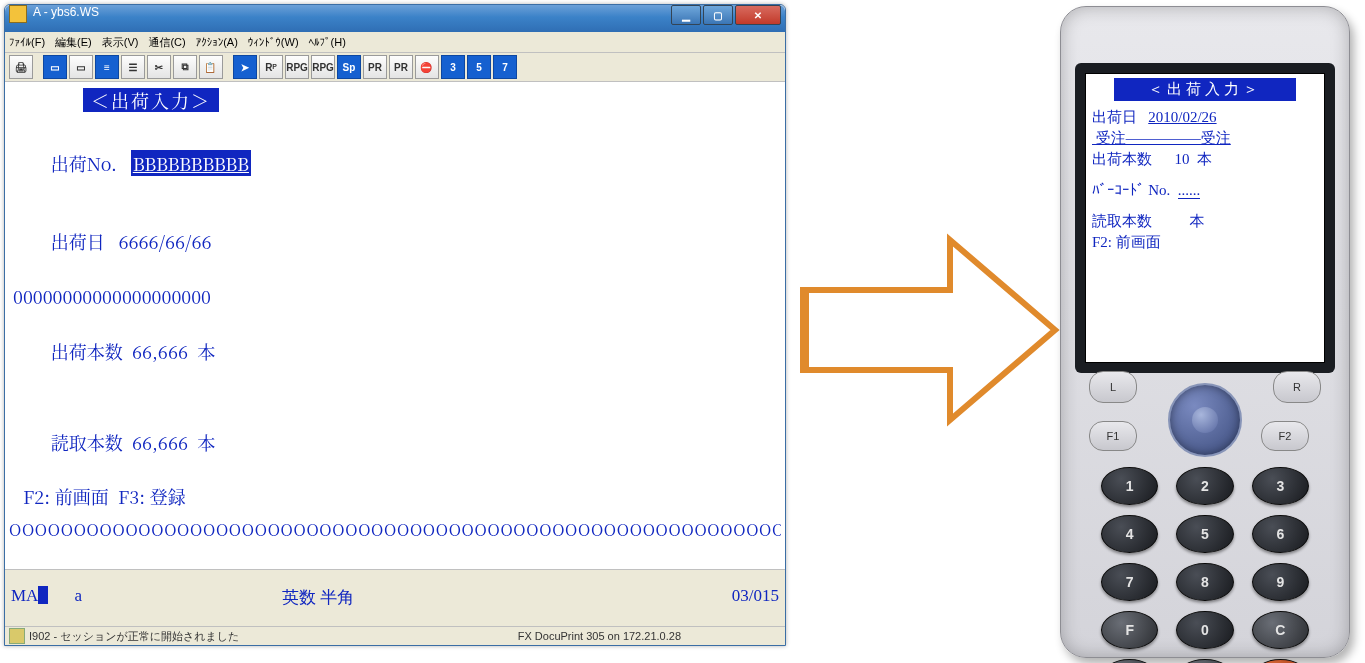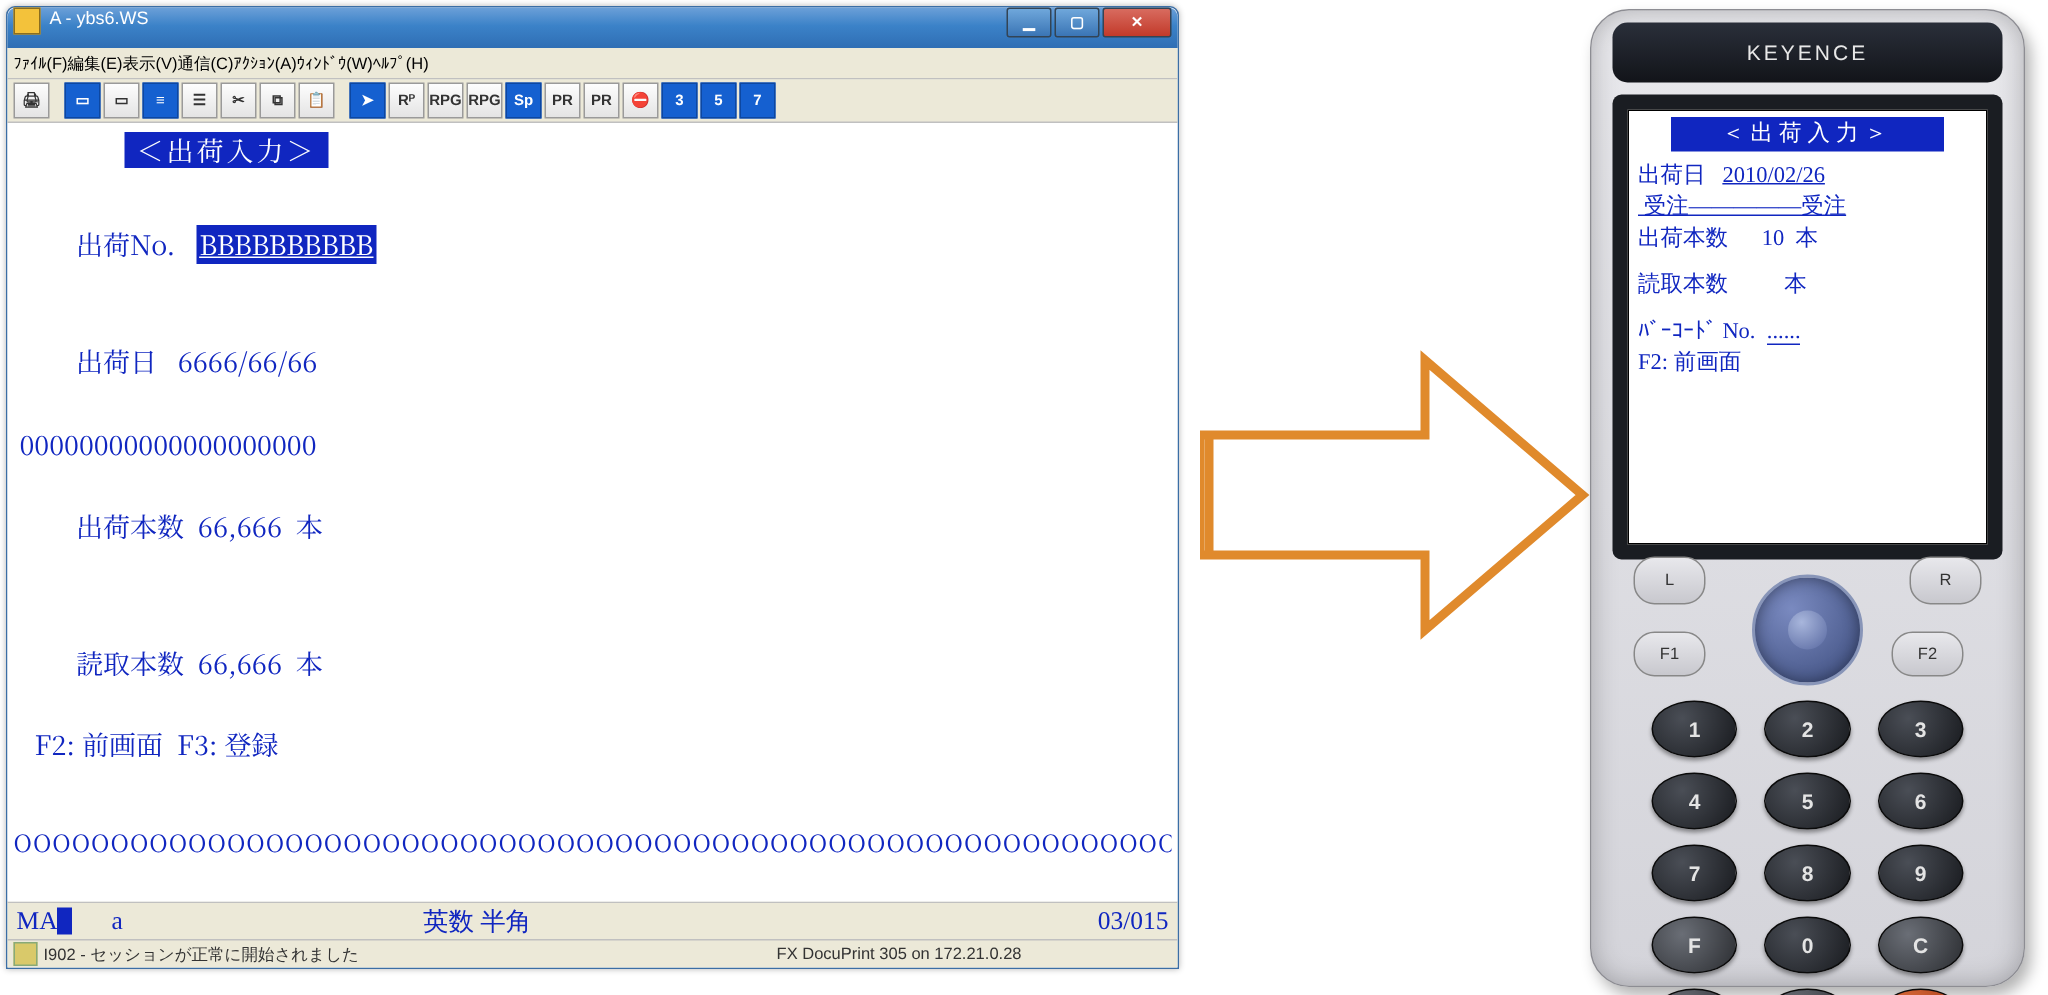--- a/index.html
+++ b/index.html
@@ -4,35 +4,35 @@
 <style>
   html,body{margin:0;padding:0;width:1365px;height:663px;font-family:"MS PGothic","Meiryo",sans-serif;background:#fff;overflow:hidden}
   
   .emu-window{position:absolute;left:4px;top:4px;width:780px;height:640px;border:1px solid #3b6ea5;border-top-left-radius:6px;border-top-right-radius:6px;background:#fff;display:flex;flex-direction:column;box-shadow:0 0 4px rgba(0,0,0,.3)}
   .titlebar{height:27px;background:linear-gradient(#6ca0d8,#3b82c8 45%,#2f6eb4);border-top-left-radius:6px;border-top-right-radius:6px;display:flex;color:#fff;font-size:12px;padding:0 4px}
   .titlebar .ticon{width:16px;height:16px;background:#f3c23b;border:1px solid #8a6d1f;margin-right:6px}
   .titlebar-buttons{margin-left:auto;display:flex;gap:2px}
   .tb-btn{width:28px;height:18px;border:1px solid #345;border-radius:2px;display:flex;align-items:center;justify-content:center;font-size:10px;font-weight:bold;color:#fff}
   .tb-min,.tb-max{background:linear-gradient(#6fa7db,#3a75b5)}
   .tb-close{background:linear-gradient(#d86b5f,#c23a2a);width:44px}
-  .menubar{height:20px;background:#ece9d8;border-bottom:1px solid #c0c0c0;display:flex;align-items:center;font-size:11px;padding-left:4px;color:#000}
+  .menubar{height:20px;background:#ece9d8;border-bottom:1px solid #c0c0c0;display:flex;align-items:center;font-size:11px;gap:10px;padding-left:4px;color:#000}
   .toolbar{height:28px;background:#ece9d8;border-bottom:1px solid #c0c0c0;display:flex;align-items:center;gap:2px;padding:0 4px}
   .tbtn{width:22px;height:22px;border:1px solid #9a9a9a;background:linear-gradient(#fdfdfd,#e4e4e4);display:flex;align-items:center;justify-content:center;font-size:10px;font-weight:bold;color:#333}
   .tbtn.blue{background:#1560d0;color:#fff;border-color:#0d47a1}
   .tsep{width:6px}
   
   .term{flex:1;background:#fff;padding:6px 18px;font-family:"MS Mincho","Noto Serif CJK JP",serif;font-size:18px;color:#1026c0;line-height:1.35;position:relative;overflow:hidden}
   .hdr{display:inline-block;background:#1026c0;color:#fff;padding:0 8px;margin-left:60px;letter-spacing:2px}
   .row{margin-top:6px;white-space:pre}
   .row.first{margin-top:14px}
   .inv{background:#1026c0;color:#fff;padding:0 2px;text-decoration:underline}
   .und{text-decoration:underline}
   .longrow{position:absolute;left:4px;right:4px;bottom:28px;font-size:16px;letter-spacing:.5px;white-space:nowrap;overflow:hidden}
   
-  .statusA{height:24px;background:#ece9d8;border-top:1px solid #c0c0c0;display:flex;align-items:center;font-family:"MS Mincho",serif;font-size:17px;color:#1026c0;padding:0 6px}
+  .statusA{height:24px;background:#ece9d8;border-top:1px solid #c0c0c0;display:flex;align-items:flex-start;font-family:"MS Mincho",serif;font-size:17px;color:#1026c0;padding:16px 6px}
   .statusA .cursor{width:10px;height:18px;background:#1026c0;margin-right:6px}
   .statusA .right{margin-left:auto}
   .statusB{height:18px;background:#ece9d8;border-top:1px solid #c0c0c0;display:flex;align-items:center;font-size:11px;color:#333;padding:0 4px}
   .statusB .ticon2{width:14px;height:14px;background:#d9c96a;border:1px solid #8a7;margin-right:4px}
   .statusB .mid{margin-left:auto;margin-right:100px}
   
   .big-arrow{position:absolute;left:800px;top:230px;width:260px;height:200px}
   
   .device{position:absolute;left:1060px;top:6px;width:288px;height:650px}
   .dev-body{width:100%;height:100%;background:linear-gradient(#e8e8ec,#d4d4da);border:1px solid #8d8d93;border-radius:26px;box-shadow:inset 0 0 18px rgba(0,0,0,.25),4px 6px 10px rgba(0,0,0,.3);position:relative}
@@ -138,29 +138,28 @@
 
 <svg class="big-arrow" viewBox="0 0 260 200">
   <path d="M0 60 H150 V10 L255 100 L150 190 V140 H0 Z" fill="none" stroke="#e08a2c" stroke-width="6" stroke-linejoin="miter"></path>
   <path d="M0 60 H150 V10 L255 100 L150 190 V140 H0 Z" fill="#fff" fill-opacity="0"></path>
   <line x1="6" y1="60" x2="6" y2="140" stroke="#e08a2c" stroke-width="6"></line>
   <line x1="-6" y1="60" x2="-6" y2="140" stroke="#e08a2c" stroke-width="6" transform="translate(0,0)"></line>
 </svg>
 
 <div class="device">
   <div class="dev-body">
-    <div class="dev-top">KEYENCE</div>
     <div class="dev-screen-frame">
       <div class="dev-screen">
         <div class="dhdr">＜出荷入力＞</div>
         <div class="drow"><span>出荷日</span>   <span class="und">2010/02/26</span></div>
         <div class="drow und"> 受注―――――受注</div>
         <div class="drow"><span>出荷本数</span>      <span>10</span>  <span>本</span></div>
+        <div class="drow" style="margin-top:10px"><span>ﾊﾞｰｺｰﾄﾞ No.</span>  <span style="border-bottom:1px solid #1026c0">......</span></div>
         <div class="drow" style="margin-top:10px"><span>読取本数</span>          <span>本</span></div>
-        <div class="drow" style="margin-top:10px"><span>ﾊﾞｰｺｰﾄﾞ No.</span>  <span style="border-bottom:1px solid #1026c0">......</span></div>
         <div class="drow">F2: 前画面</div>
       </div>
     </div>
     <div class="dbtns">
       <div class="soft l">L</div>
       <div class="soft r">R</div>
       <div class="dpad">
           <div class="center"></div>
         </div>
       <div class="fn l">F1</div>

